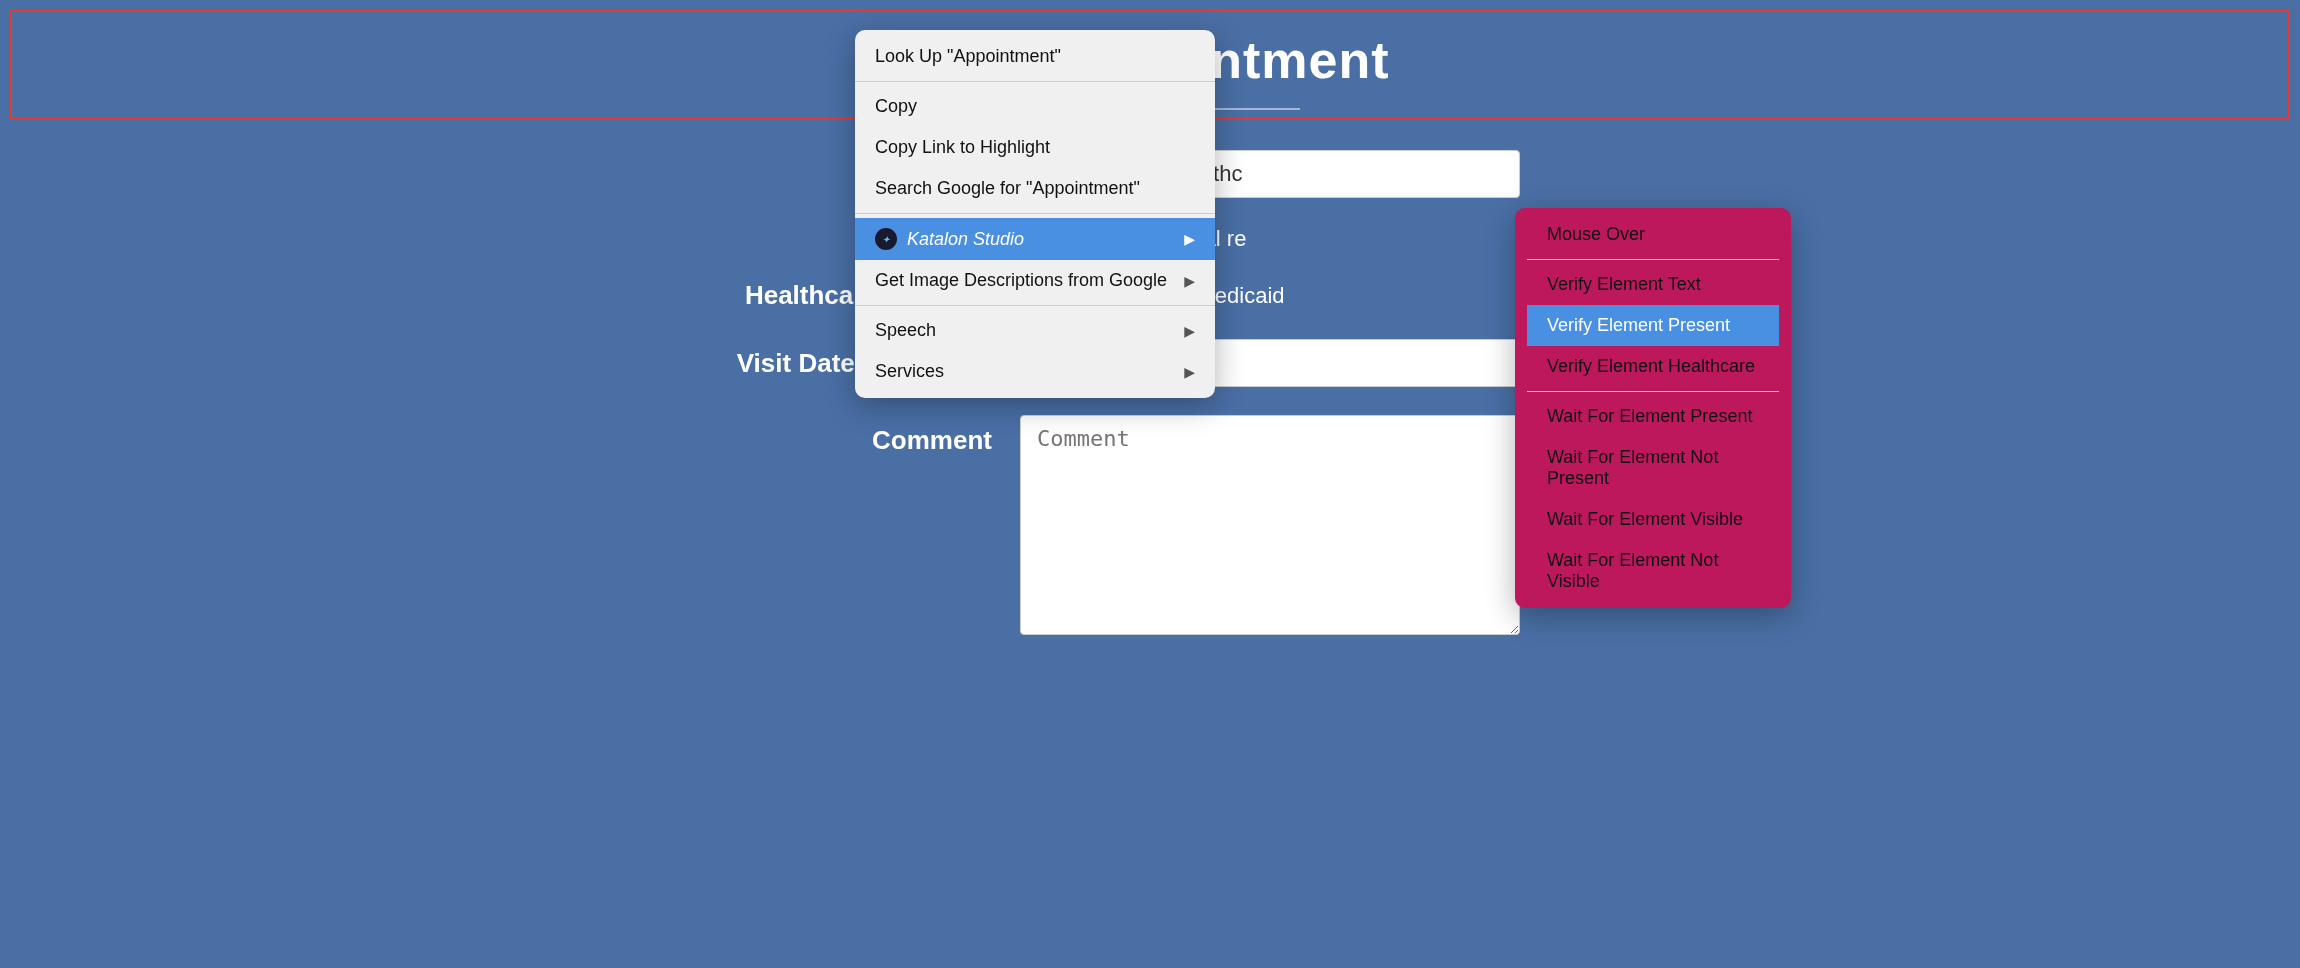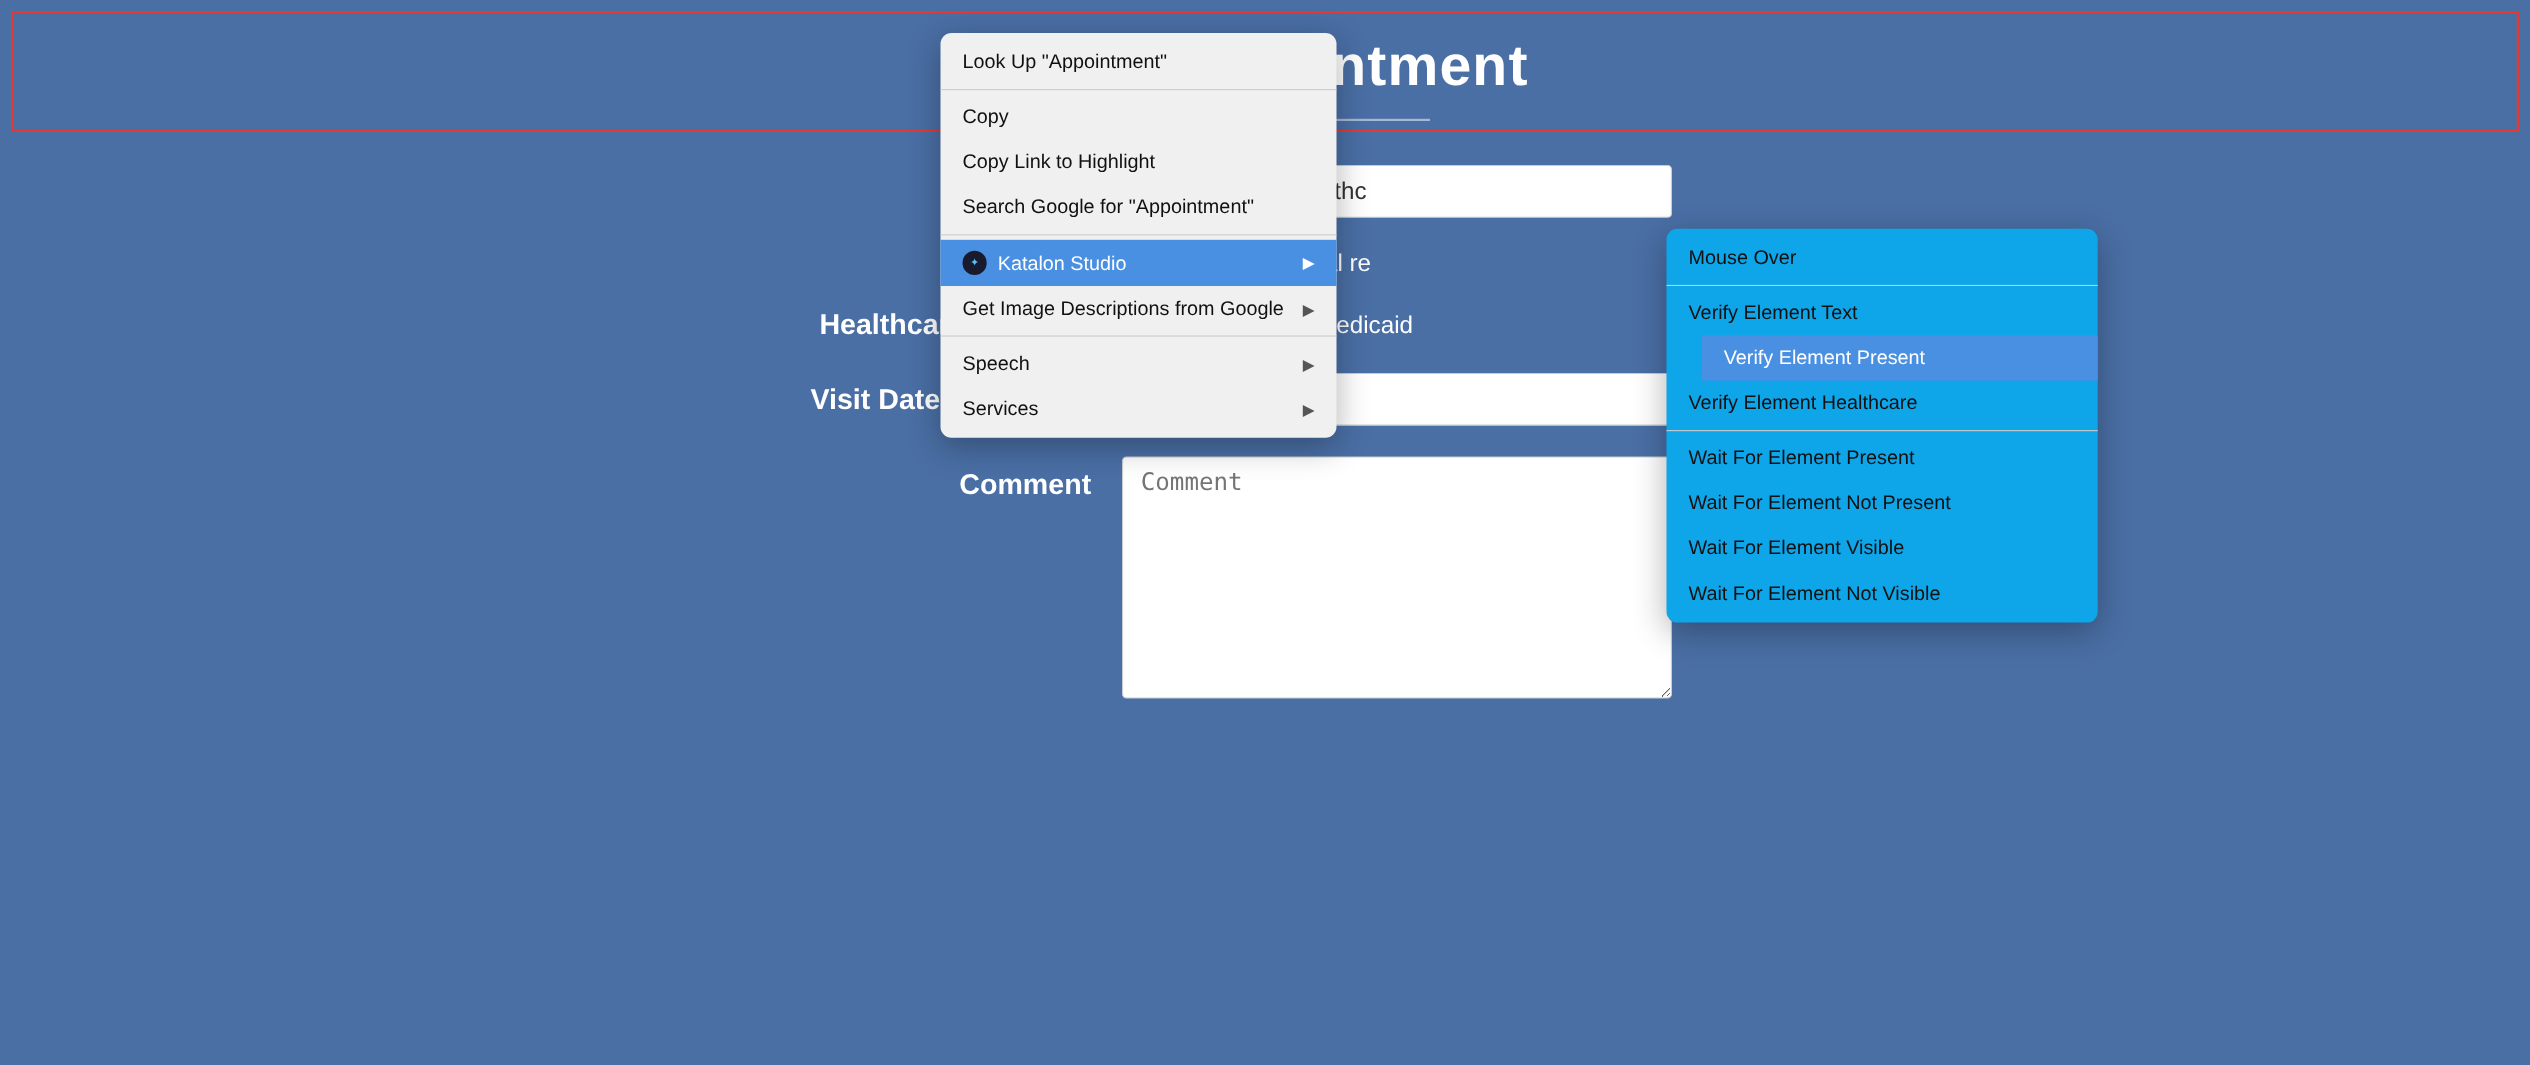--- a/index.html
+++ b/index.html
@@ -199,39 +199,39 @@
 
     .katalon-icon::after {
       content: '✦';
       color: #4fc3f7;
       font-size: 10px;
     }
 
     .ctx-item-with-icon {
       display: flex;
       align-items: center;
+      font-style: italic;
     }
 
     
     .context-menu-tertiary {
       position: absolute;
       top: 208px;
       left: 1515px;
-      width: 392px;
-      background: #0ea5e9;
+      width: 276px;
+      background: #be185d;
       border-radius: 10px;
       box-shadow: 0 8px 30px rgba(0,0,0,0.3);
-      padding: 6px 0;
+      padding: 6px 12px;
       z-index: 102;
     }
 
     .ctx-item-active {
       background: #4a90e2;
       color: white;
-      margin-left: 32px;
     }
   </style>
 </head>
 <body>
 
 <div class="page-content">
 
   <div class="title-highlight-border"></div>
 
   <h1 class="page-title">Make Appointment</h1>

